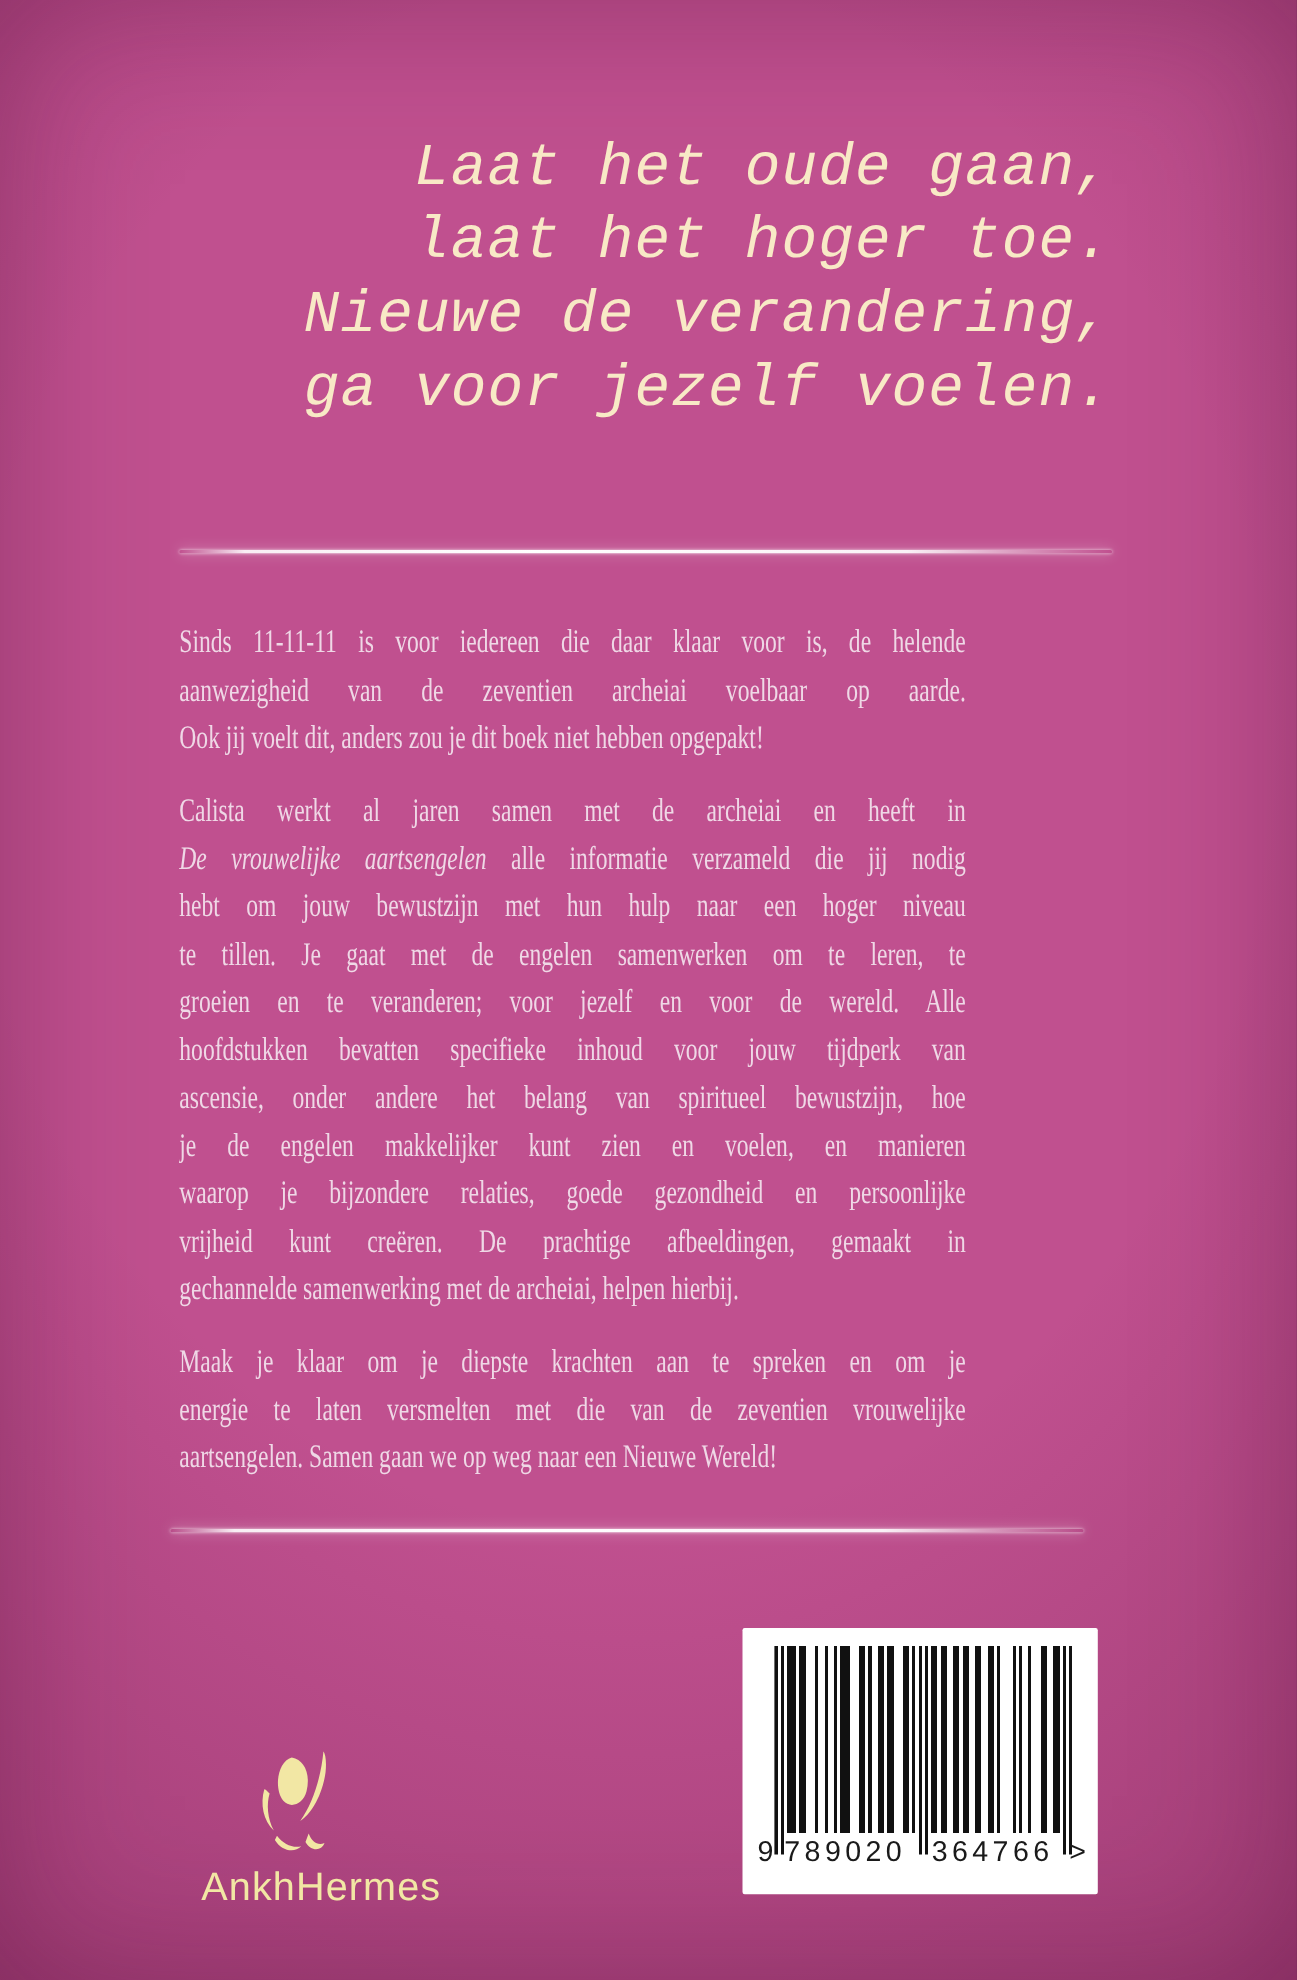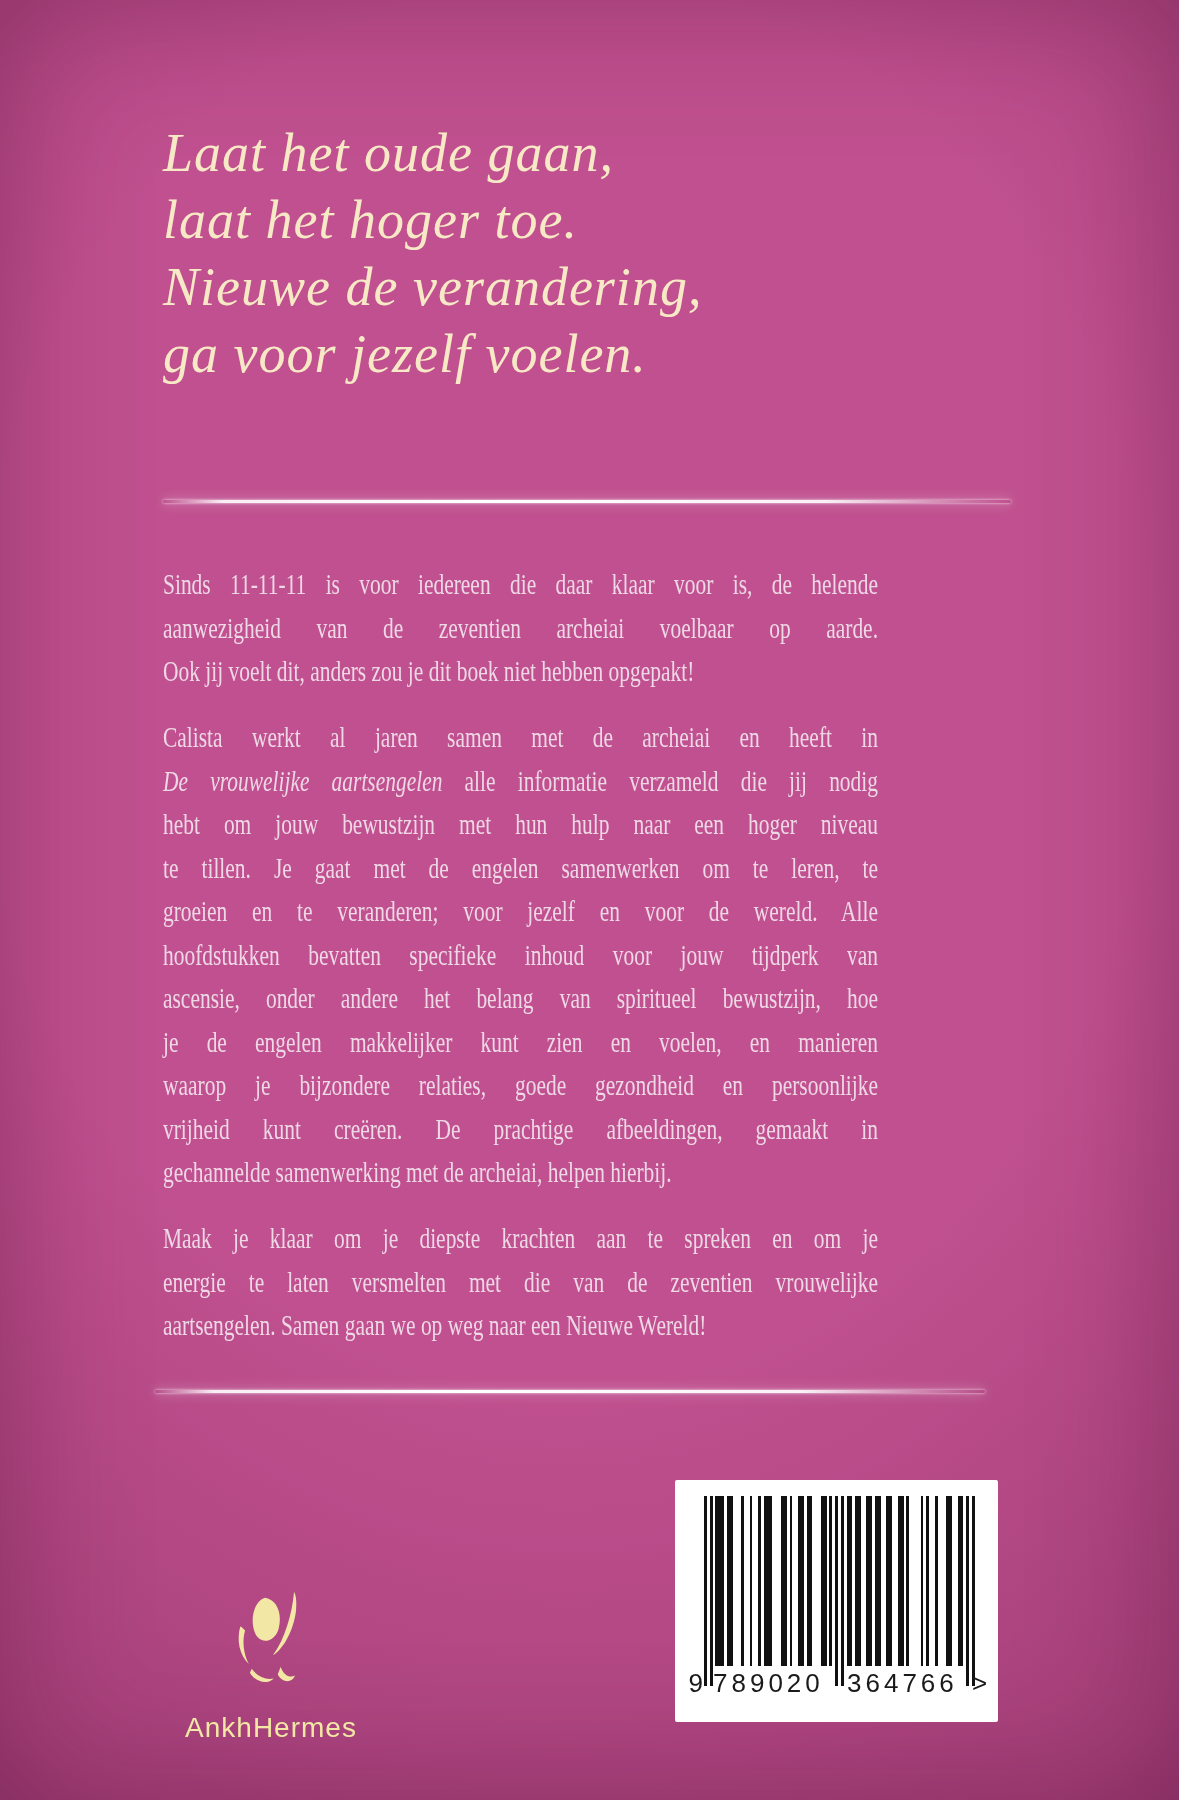--- a/index.html
+++ b/index.html
@@ -10,22 +10,22 @@
   }
   .vignette{
     position:absolute; inset:0; pointer-events:none;
     background: radial-gradient(ellipse 95% 75% at 48% 38%,
       rgba(255,255,255,0) 52%, rgba(90,18,60,.30) 100%);
     box-shadow: inset 0 0 140px rgba(70,10,45,.35);
   }
   
   .quote{
     position:absolute; left:163px; top:120px; width:848px;
-    text-align:left; color:var(--quote,#f8e9c6);
-    font-family:Liberation Serif, serif; font-style:italic;
+    text-align:right; color:var(--quote,#f8e9c6);
+    font-family:Liberation Mono, monospace; font-style:italic;
     font-size:54px; line-height:67px; letter-spacing:1px;
   }
   
   .divider{
     position:absolute; height:3px; border-radius:2px;
     background:linear-gradient(90deg,
       rgba(255,255,255,0) 0%, rgba(255,255,255,.9) 7%, #ffffff 38%,
       rgba(255,255,255,.92) 78%, rgba(255,255,255,0) 100%);
     box-shadow:0 0 12px rgba(255,255,255,.5), 0 0 3px rgba(255,255,255,.8);
   }
@@ -59,22 +59,22 @@
   #bc-prefix{ left:2px; width:26px; text-align:right; letter-spacing:0; }
   #bc-g1{ left:38px; width:119px; }
   #bc-g2{ left:172px; width:119px; }
   #bc-chevron{ left:297px; width:24px; letter-spacing:0; text-align:left; }
   
   .publisher{
     position:absolute; left:183px; top:1592px; width:176px; text-align:center;
   }
   .publisher svg{ display:block; margin:0 auto; }
   .publisher-name{
-    margin-top:24px;
-    font-family:"Liberation Sans", sans-serif; font-size:28px;
+    margin-top:6px;
+    font-family:"Liberation Sans", sans-serif; font-size:36px;
     color:var(--logo,#f2e7a4); letter-spacing:1px;
   }
 </style>
 </head>
 <body>
 
 <div id="page" style="--bg: #c0508f; --quote: #f8e9c6; --body: #efd8e6; --logo: #f2e7a4; --bcbg: #ffffff; --bctext: #1a1a1a;">
   <div class="vignette"></div>
 
   <div class="quote">

